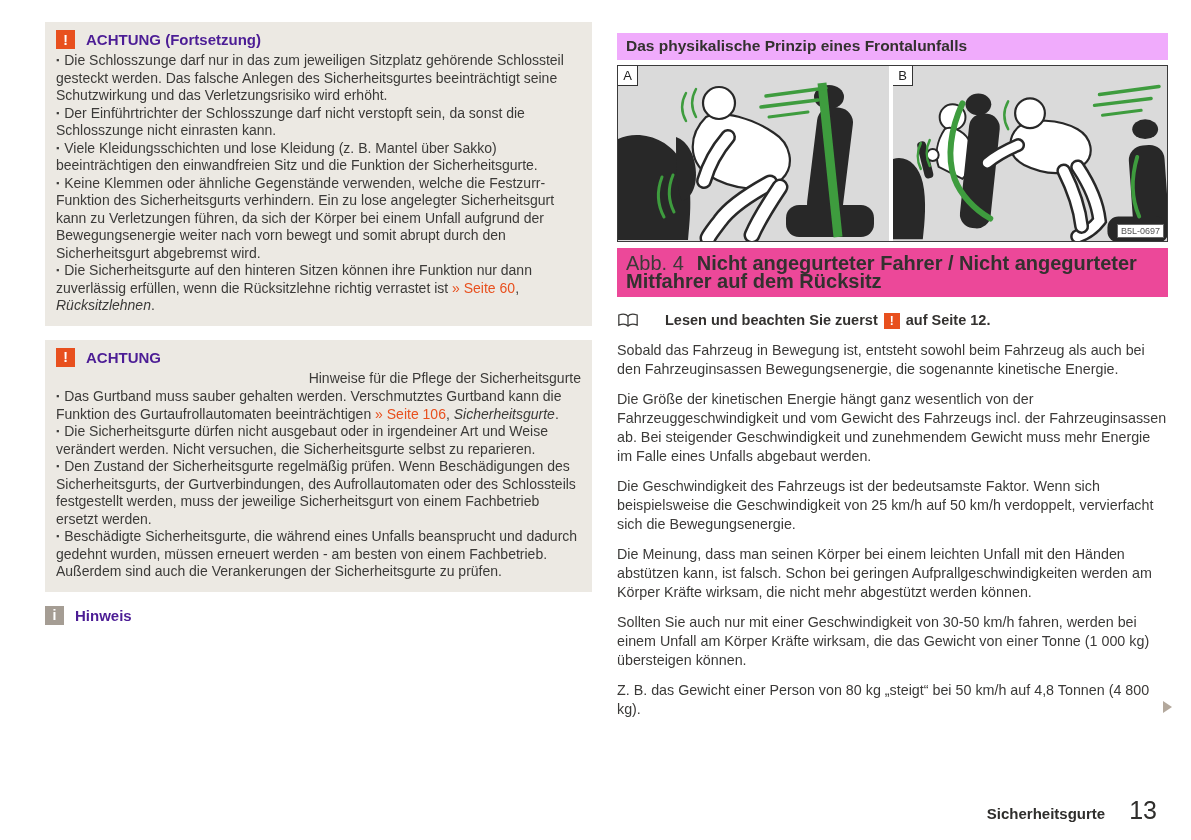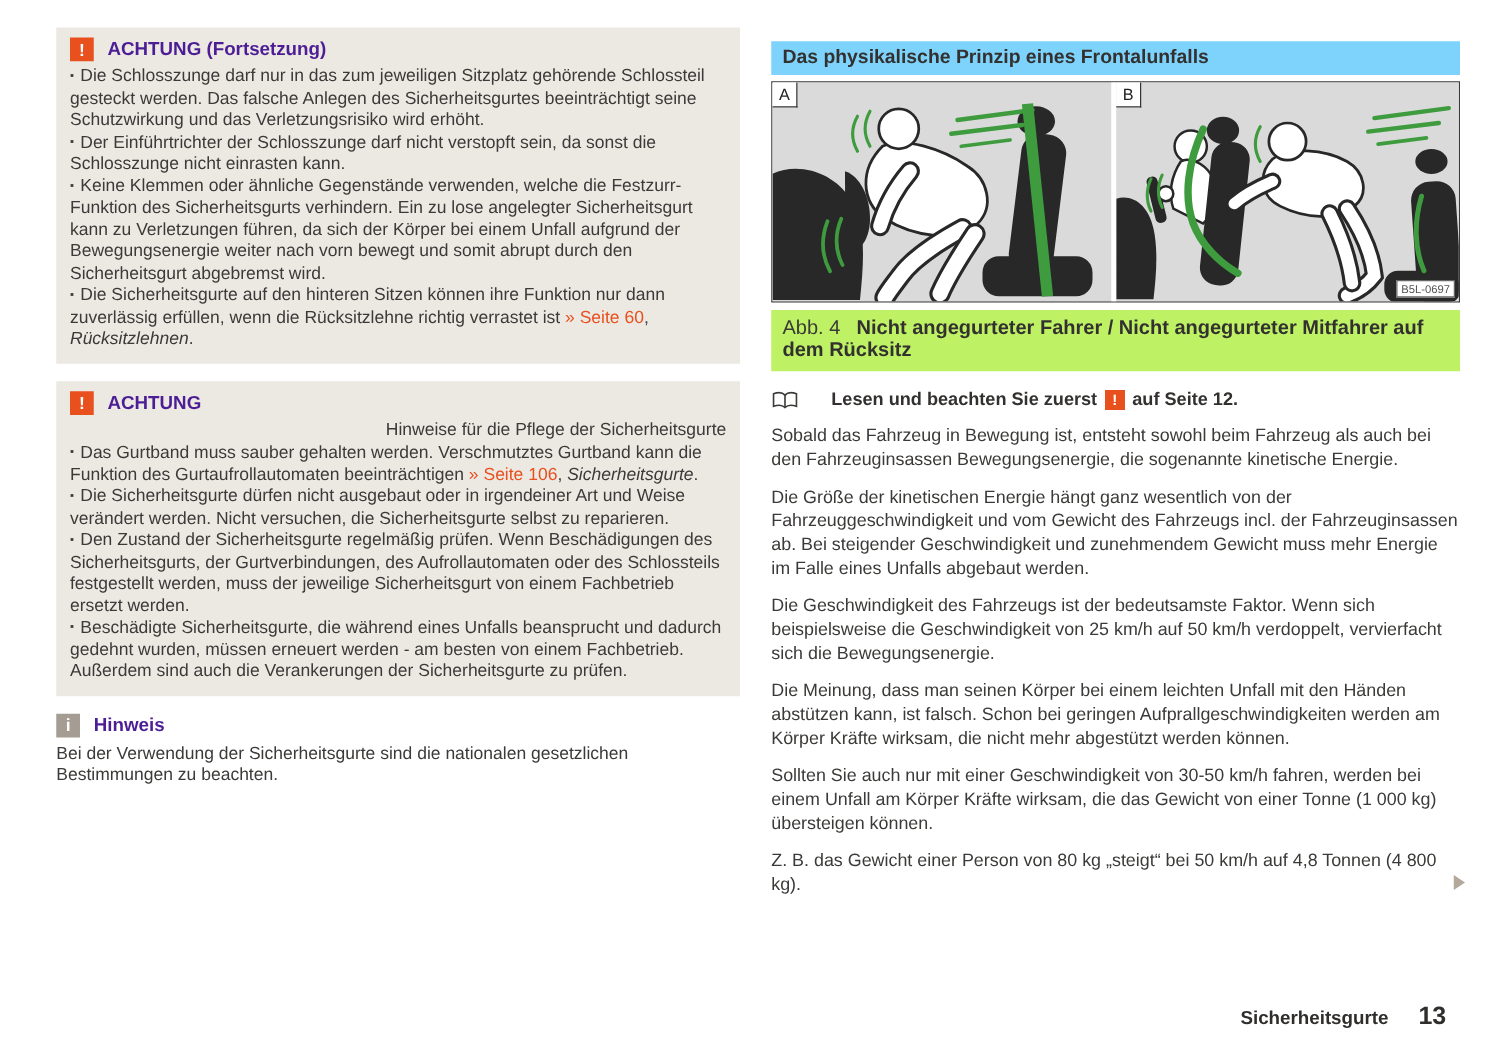--- a/index.html
+++ b/index.html
@@ -21,62 +21,63 @@
   .sq-orange{background:#e8501e;}
   .sq-gray{background:#a59d94;}
   .btxt{font-size:14px;line-height:17.5px;margin:0;}
   .blt{display:inline-block;font-size:9px;vertical-align:2px;margin-right:5px;color:#3b3a38;}
   .intro{font-size:14px;line-height:17.5px;margin:0 0 1px 0;text-align:right;}
   a.xref{color:#e8501e;text-decoration:none;}
   .note-sec{margin-top:6px;}
   .note-text{font-size:14px;line-height:17.5px;margin:4px 0 0 0;}
 
   
-  .section-bar{background:#7dd3fc;padding:4px 9px 5px 9px;font-weight:bold;font-size:15.5px;color:#33312f;}
+  .section-bar{background:#f0abfc;padding:4px 9px 5px 9px;font-weight:bold;font-size:15.5px;color:#33312f;}
   .figure{margin-top:5px;border:1px solid #3a3a3a;display:flex;background:#fff;height:175px;}
   .panel{position:relative;background:#dadada;height:100%;}
   .panel-a{width:271px;border-right:4px solid #fff;}
   .panel-b{flex:1;}
   .panel svg{display:block;width:100%;height:100%;}
   .corner-label{position:absolute;top:0;left:0;width:19px;height:19px;background:#fff;
     border-right:1px solid #333;border-bottom:1px solid #333;display:flex;align-items:center;
     justify-content:center;font-size:13px;color:#222;}
   .img-code{position:absolute;right:3px;bottom:3px;background:#fff;border:1px solid #666;
     font-size:9px;color:#555;padding:0px 3px;line-height:12px;text-align:right;}
-  .caption{background:#bef264;margin-top:6px;padding:6px 9px 7px 9px;font-size:16px;line-height:18px;}
+  .caption{background:#ec4899;margin-top:6px;padding:6px 9px 7px 9px;font-size:20px;line-height:18px;}
   .caption .abb{margin-right:13px;}
   .caption b{color:#33312f;}
   .read-line{display:flex;align-items:center;gap:26px;margin:15px 0 12px 0;font-weight:bold;font-size:14.5px;color:#33312f;}
   .warn-chip{display:inline-flex;width:16px;height:16px;background:#e8501e;color:#fff;
     align-items:center;justify-content:center;font-weight:bold;font-size:12px;margin:0 2px;}
   .paras{position:relative;}
   .para{font-size:14.3px;line-height:19px;margin:0 0 11px 0;}
   .cont-arrow{position:absolute;right:-4px;bottom:6px;width:0;height:0;
     border-top:6px solid transparent;border-bottom:6px solid transparent;border-left:9px solid #b3a89c;}
 
   
   .footer{position:absolute;right:34px;bottom:15px;display:flex;align-items:baseline;gap:24px;}
   .footer-section{font-weight:bold;font-size:15px;color:#2f2e2c;}
-  .footer-page{font-weight:bold;font-size:20px;color:#2f2e2c;}
+  .footer-page{font-weight:normal;font-size:25px;color:#2f2e2c;}
 
   .ink{fill:#282828;}
   .grn{stroke:#3e9c3e;fill:none;stroke-linecap:round;}
 </style>
 </head>
 <body>
 
 <div class="col-left">
 
   <div class="warnbox">
     <div class="box-head">
       <span class="sq-icon sq-orange">!</span>
       <span class="box-title">ACHTUNG (Fortsetzung)</span>
     </div>
     <p class="btxt"><span class="blt">▪</span><span>Die Schlosszunge darf nur in das zum jeweiligen Sitzplatz gehörende Schlossteil gesteckt werden. Das falsche Anlegen des Sicherheitsgurtes beeinträchtigt seine Schutzwirkung und das Verletzungsrisiko wird erhöht.</span></p>
     <p class="btxt"><span class="blt">▪</span><span>Der Einführtrichter der Schlosszunge darf nicht verstopft sein, da sonst die Schlosszunge nicht einrasten kann.</span></p>
+    <p class="btxt"><span class="blt">▪</span><span>Viele Kleidungsschichten und lose Kleidung (z. B. Mantel über Sakko) beeinträchtigen den einwandfreien Sitz und die Funktion der Sicherheitsgurte.</span></p>
     <p class="btxt"><span class="blt">▪</span><span>Keine Klemmen oder ähnliche Gegenstände verwenden, welche die Festzurr-Funktion des Sicherheitsgurts verhindern. Ein zu lose angelegter Sicherheitsgurt kann zu Verletzungen führen, da sich der Körper bei einem Unfall aufgrund der Bewegungsenergie weiter nach vorn bewegt und somit abrupt durch den Sicherheitsgurt abgebremst wird.</span></p>
     <p class="btxt"><span class="blt">▪</span><span>Die Sicherheitsgurte auf den hinteren Sitzen können ihre Funktion nur dann zuverlässig erfüllen, wenn die Rücksitzlehne richtig verrastet ist </span><a href="#" class="xref">» Seite 60</a><span>, </span><em>Rücksitzlehnen</em><span>.</span></p>
   </div>
 
   <div class="warnbox">
     <div class="box-head">
       <span class="sq-icon sq-orange">!</span>
       <span class="box-title">ACHTUNG</span>
     </div>
     <p class="intro">Hinweise für die Pflege der Sicherheitsgurte</p>
@@ -84,21 +85,20 @@
     <p class="btxt"><span class="blt">▪</span><span>Die Sicherheitsgurte dürfen nicht ausgebaut oder in irgendeiner Art und Weise verändert werden. Nicht versuchen, die Sicherheitsgurte selbst zu reparieren.</span></p>
     <p class="btxt"><span class="blt">▪</span><span>Den Zustand der Sicherheitsgurte regelmäßig prüfen. Wenn Beschädigungen des Sicherheitsgurts, der Gurtverbindungen, des Aufrollautomaten oder des Schlossteils festgestellt werden, muss der jeweilige Sicherheitsgurt von einem Fachbetrieb ersetzt werden.</span></p>
     <p class="btxt"><span class="blt">▪</span><span>Beschädigte Sicherheitsgurte, die während eines Unfalls beansprucht und dadurch gedehnt wurden, müssen erneuert werden - am besten von einem Fachbetrieb. Außerdem sind auch die Verankerungen der Sicherheitsgurte zu prüfen.</span></p>
   </div>
 
   <div class="note-sec">
     <div class="box-head">
       <span class="sq-icon sq-gray">i</span>
       <span class="box-title">Hinweis</span>
     </div>
-    <p class="note-text">Bei der Verwendung der Sicherheitsgurte sind die nationalen gesetzlichen Bestimmungen zu beachten.</p>
   </div>
 
 </div>
 
 <div class="col-right">
 
   <div class="section-bar">Das physikalische Prinzip eines Frontalunfalls</div>
 
   <div class="figure">
     <div class="panel panel-a">

